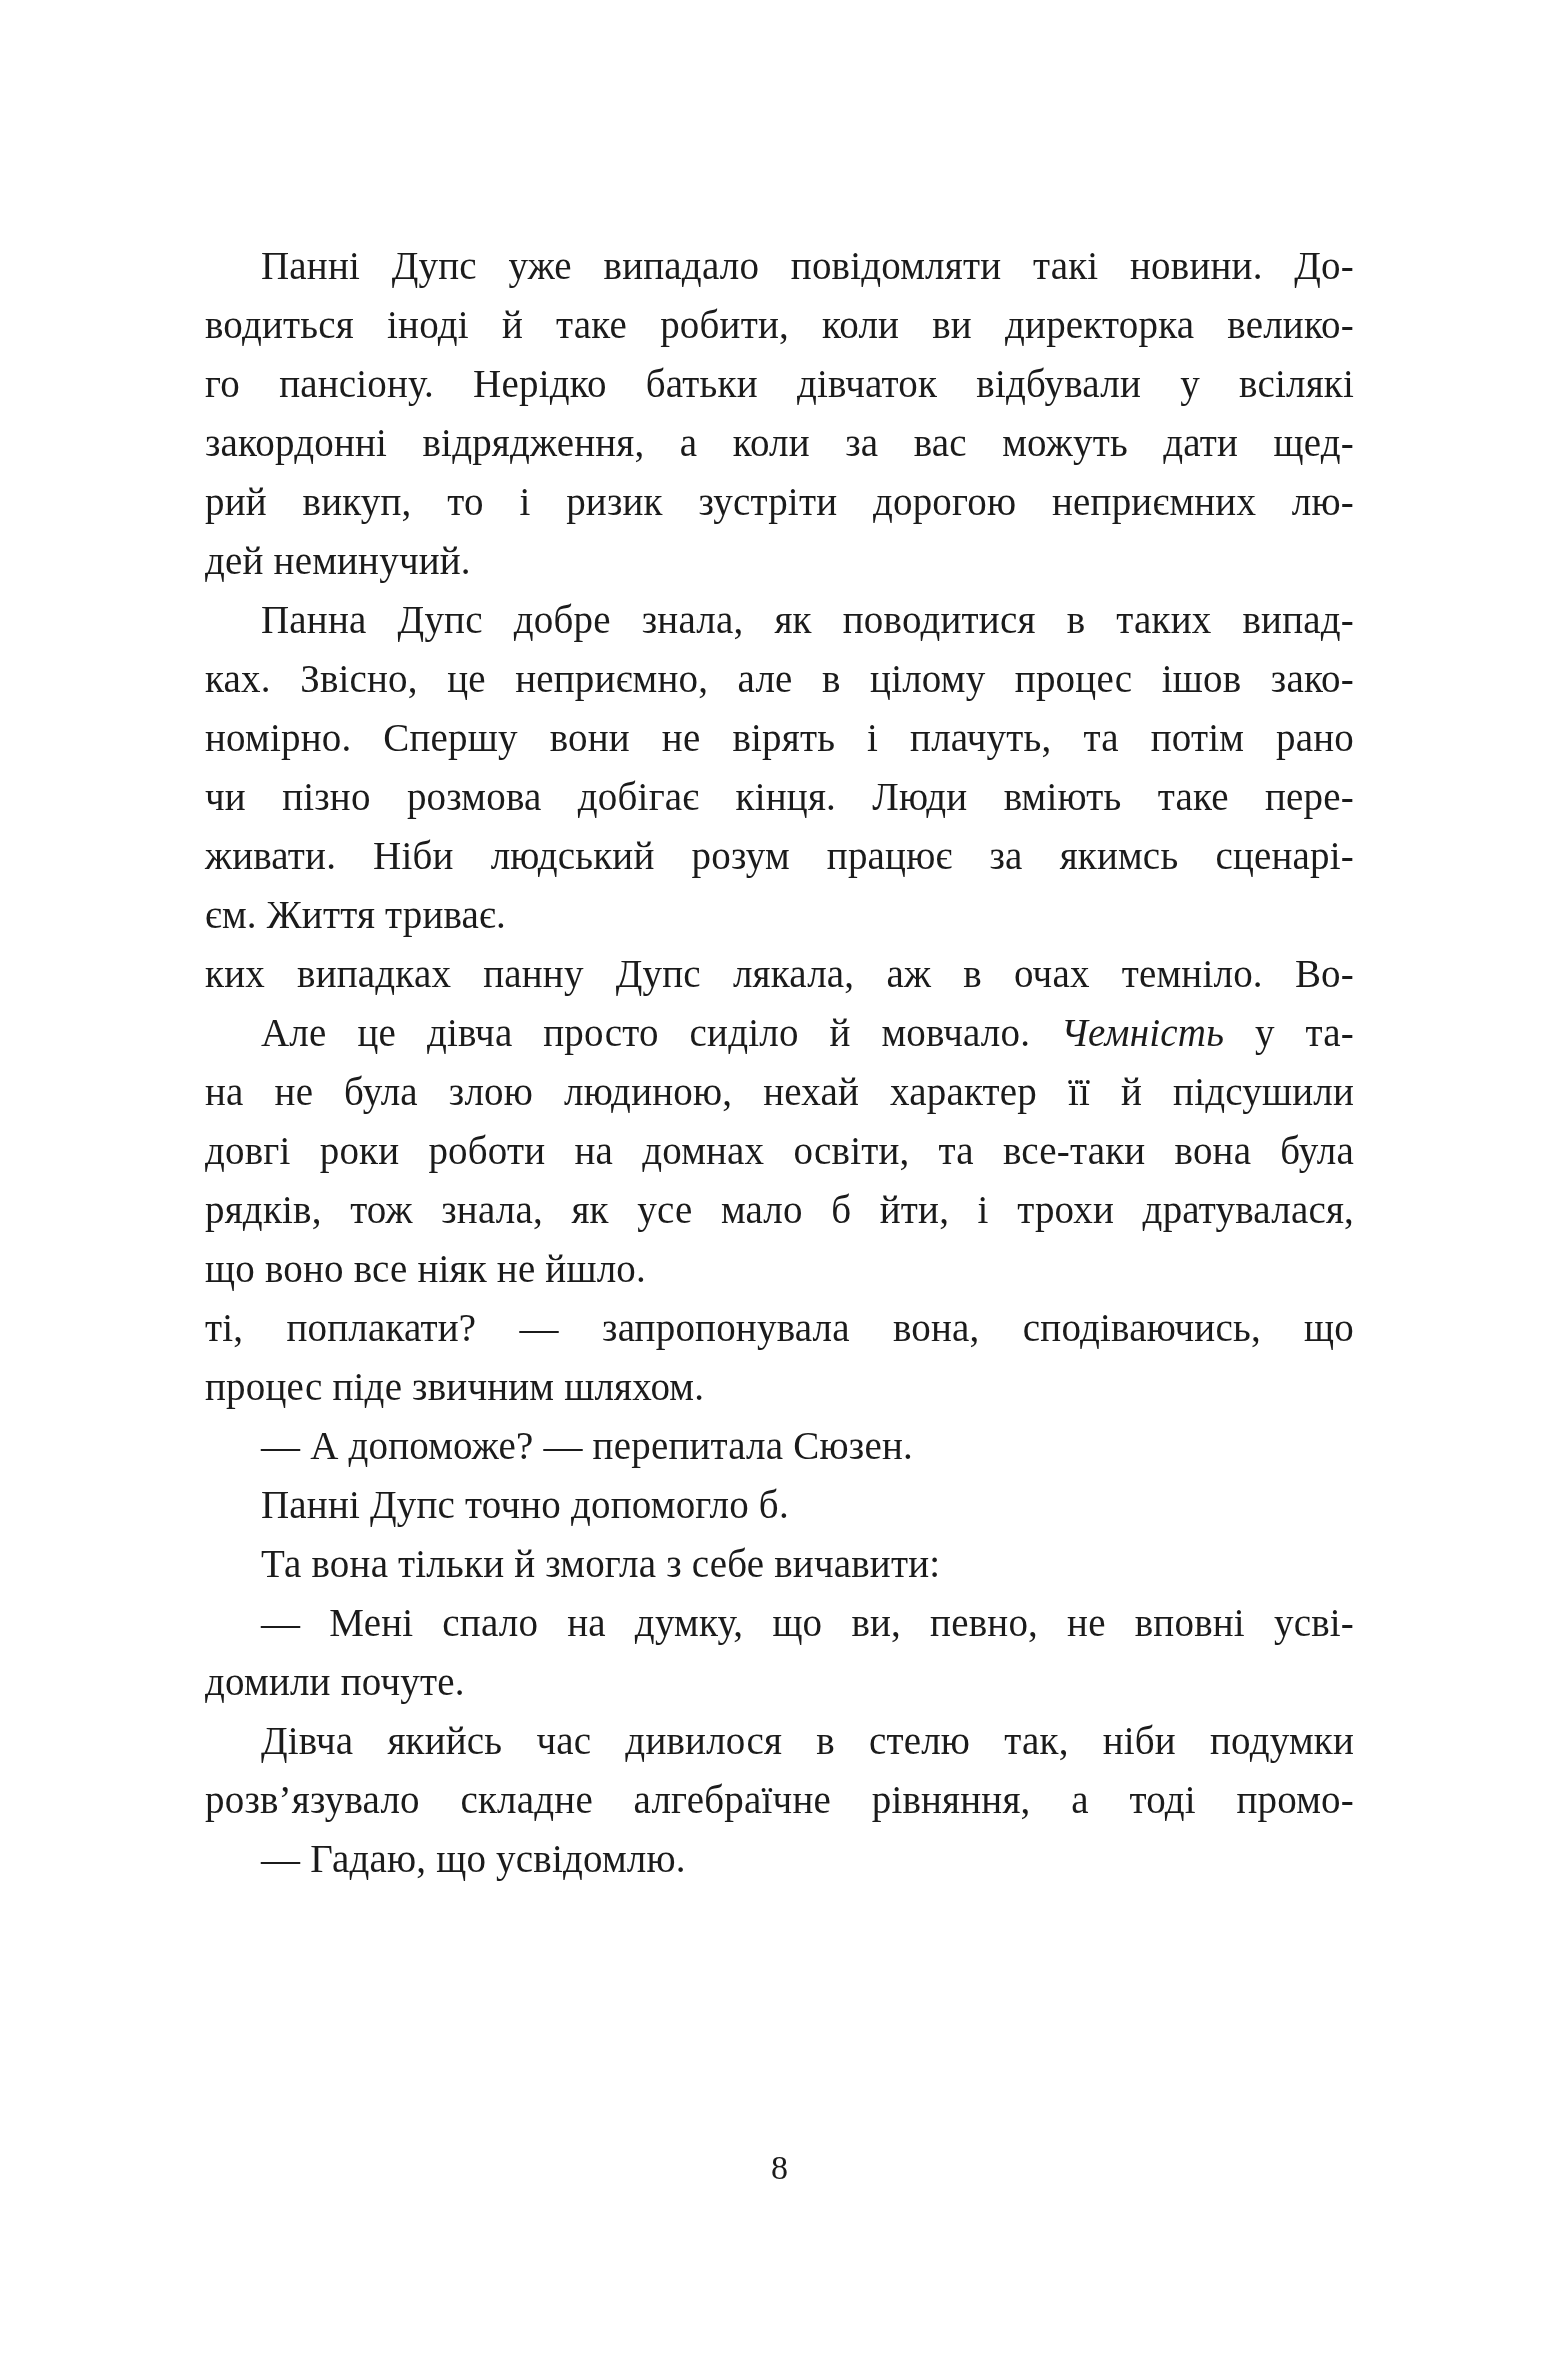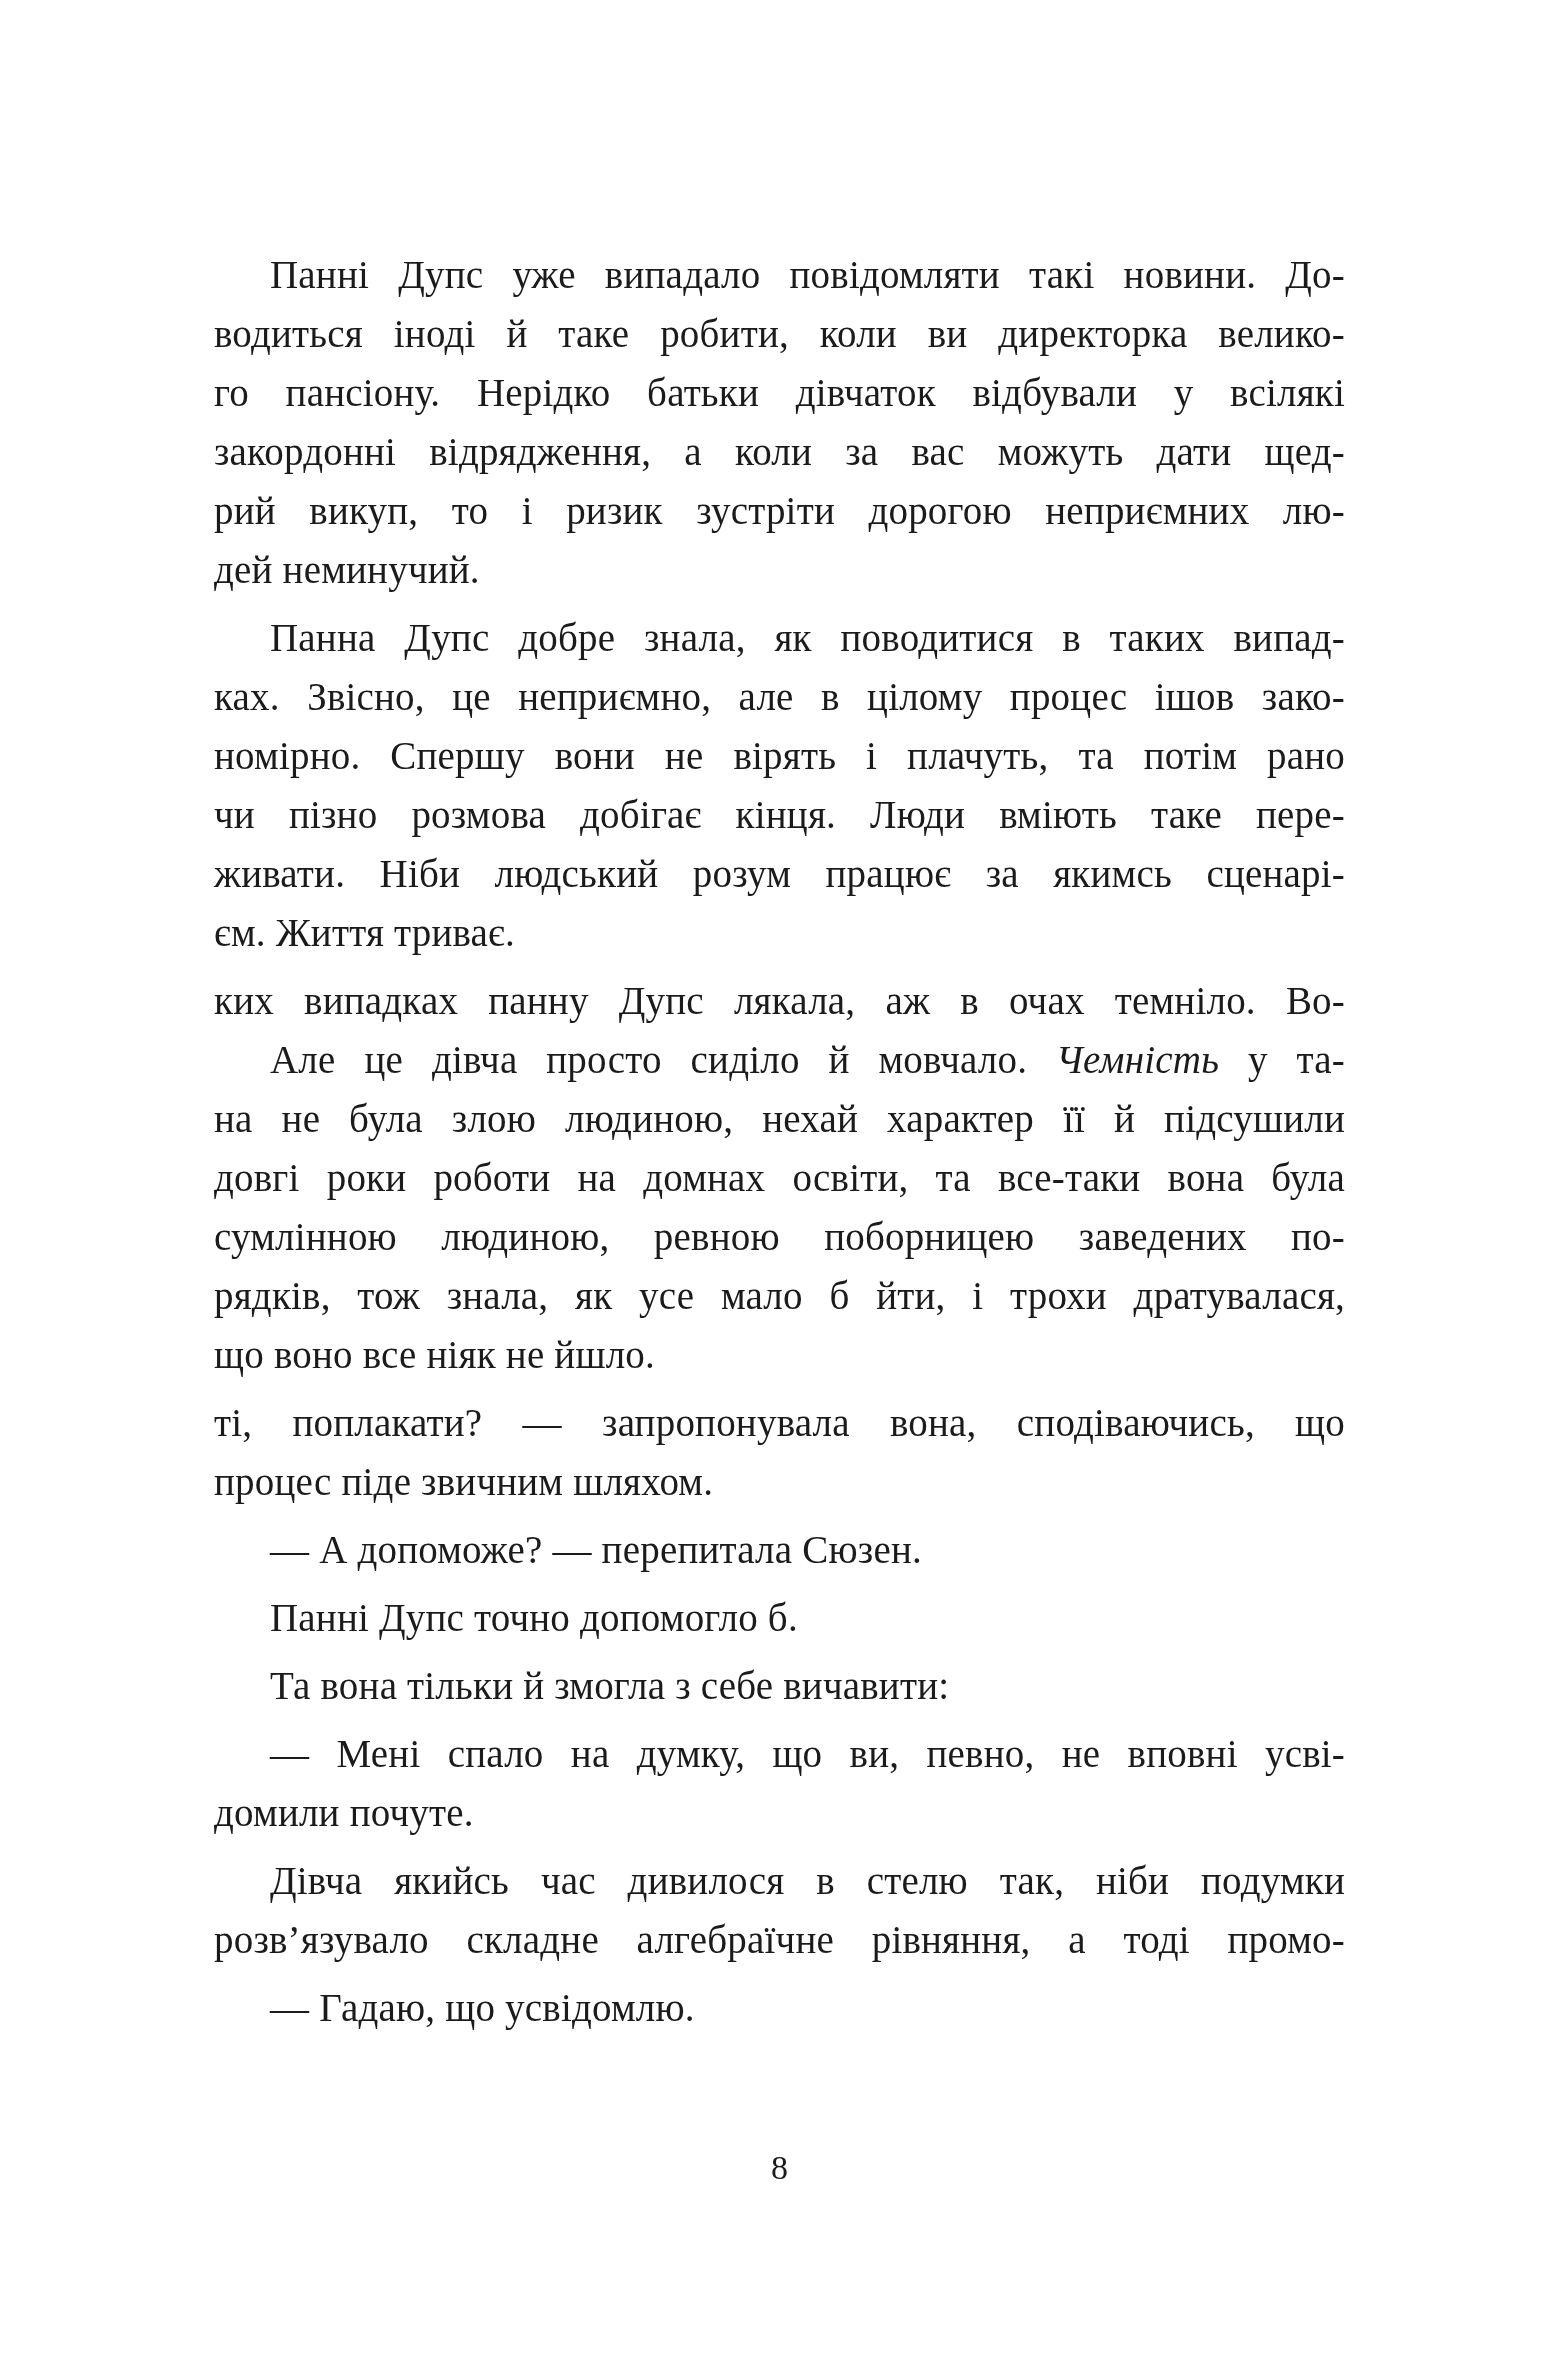--- a/index.html
+++ b/index.html
@@ -15,21 +15,21 @@
     color: #1b1b1b;
     overflow: hidden;
   }
   .text-block {
     position: absolute;
     left: 205px;
     top: 236px;
     width: 1149px;
   }
   .paragraph {
-    margin: 9px;
+    margin: 0;
     padding: 0;
   }
   .line {
     font-size: 39px;
     line-height: 59px;
     text-align: justify;
     text-align-last: justify;
     white-space: normal;
     letter-spacing: 0.2px;
   }
@@ -71,21 +71,20 @@
       <div class="line">номірно. Спершу вони не вірять і плачуть, та потім рано</div>
       <div class="line">чи пізно розмова добігає кінця. Люди вміють таке пере-</div>
       <div class="line">живати. Ніби людський розум працює за якимсь сценарі-</div>
       <div class="line last">єм. Життя триває.</div>
     </div>
     <div class="paragraph">
       <div class="line">ких випадках панну Дупс лякала, аж в очах темніло. Во-</div>
       <div class="line first"><span>Але це дівча просто сиділо й мовчало. </span><em>Чемність</em><span> у та-</span></div>
       <div class="line">на не була злою людиною, нехай характер її й підсушили</div>
       <div class="line">довгі роки роботи на домнах освіти, та все-таки вона була</div>
-      <div class="line">сумлінною людиною, ревною поборницею заведених по-</div>
       <div class="line">рядків, тож знала, як усе мало б йти, і трохи дратувалася,</div>
       <div class="line last">що воно все ніяк не йшло.</div>
     </div>
     <div class="paragraph">
       <div class="line">ті, поплакати? — запропонувала вона, сподіваючись, що</div>
       <div class="line last">процес піде звичним шляхом.</div>
     </div>
     <div class="paragraph">
       <div class="line first last">— А допоможе? — перепитала Сюзен.</div>
     </div>

